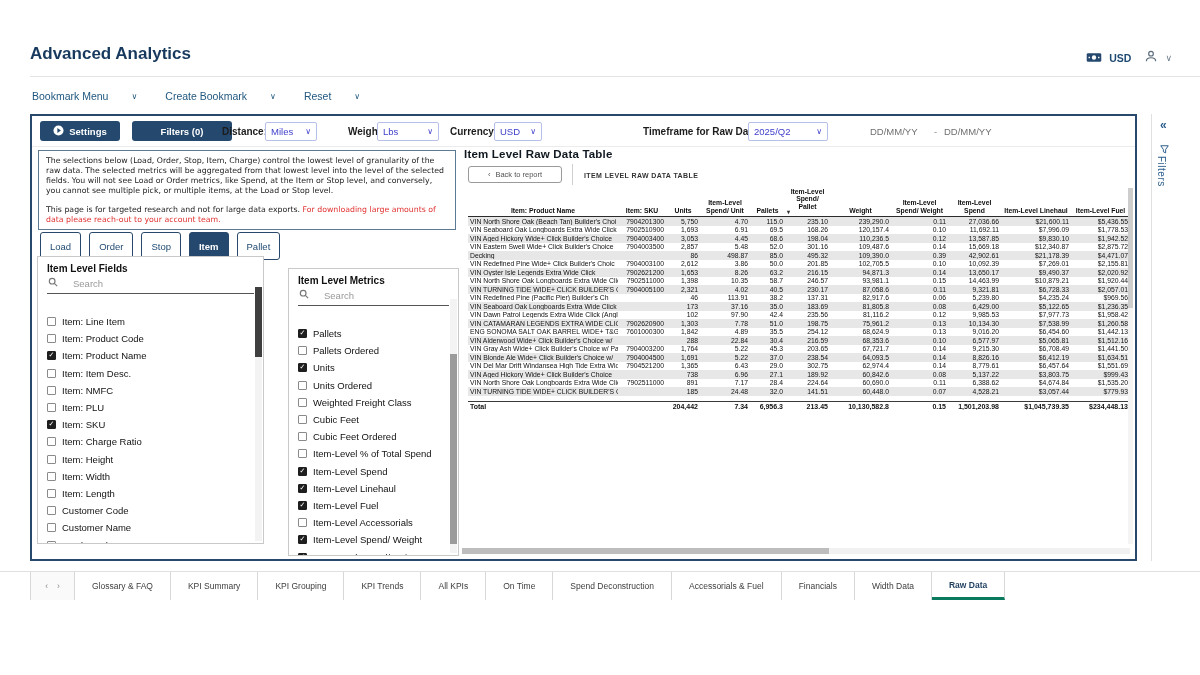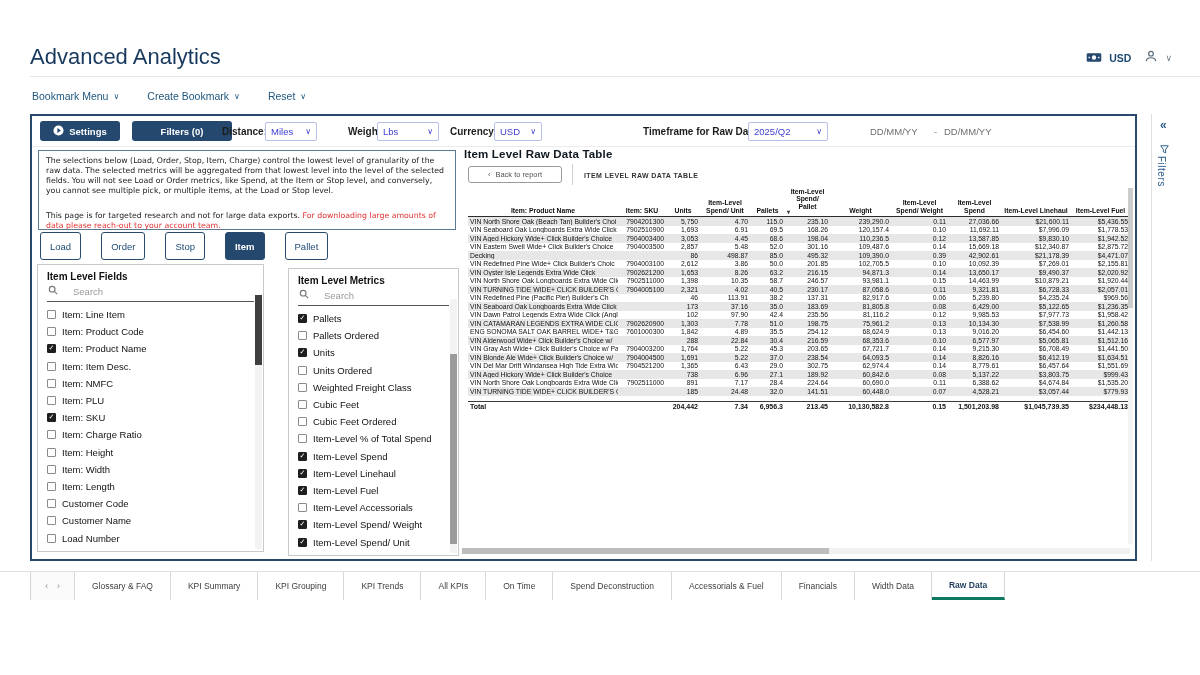--- a/index.html
+++ b/index.html
@@ -1,28 +1,28 @@
 <!DOCTYPE html>
 <html><head>
 <meta charset="utf-8">
 <style>
   *{margin:0;padding:0;box-sizing:border-box}
   html,body{background:#fff}
   body{font-family:"Liberation Sans",sans-serif;width:1200px;height:675px;overflow:hidden}
   .page{position:relative;width:1200px;height:675px;background:#fff;overflow:hidden}
 
   
-  .page-title{position:absolute;left:30px;top:44px;font-size:22px;font-weight:400;color:#17395e}
+  .page-title{position:absolute;left:30px;top:44px;font-size:17px;font-weight:700;color:#17395e}
   .header-rule{position:absolute;left:30px;right:0;top:76px;border-top:1px solid #e4e4e4}
   .top-right{position:absolute;top:49px;right:28px;display:flex;align-items:center;gap:7px;color:#1e4a72}
   .usd-label{font-weight:700;font-size:10.5px;color:#1e4a72}
   .tr-chev{font-size:9px;color:#6b7b8a}
 
   .bookmark-bar{position:absolute;left:32px;top:90px;display:flex;gap:28px;font-size:10.5px;color:#1f577f}
-  .bookmark-item{display:flex;align-items:center;gap:5px;cursor:pointer}
+  .bookmark-item{display:flex;align-items:center;gap:23px;cursor:pointer}
   .bm-chev{font-size:8px}
 
   
   .frame{position:absolute;left:30px;top:114px;width:1107px;height:447px;border:2px solid #28496b;background:#fff}
   .toolbar-sep{position:absolute;left:0;right:0;top:30px;border-top:1px solid #ececec}
 
   .btn-navy{position:absolute;top:5px;height:20px;background:#24486e;color:#fff;border-radius:3px;
     font-size:9.5px;font-weight:700;display:flex;align-items:center;justify-content:center;gap:5px;cursor:pointer}
   .settings-btn{left:8px;width:80px}
   .filters-btn{left:100px;width:100px}
@@ -34,35 +34,35 @@
   .lab-weight{left:316px}.sel-weight{left:345px;width:62px}
   .lab-currency{left:418px}.sel-currency{left:462px;width:48px}
   .lab-timeframe{left:611px}.sel-timeframe{left:716px;width:80px}
   .date-field{position:absolute;top:10px;font-size:9.5px;color:#6f6f6f;cursor:text}
   .date-from{left:838px}.date-dash{left:902px;color:#8a8a8a}.date-to{left:912px}
 
   
   .desc{position:absolute;left:6px;top:34px;width:418px;height:80px;border:1px solid #5c7a93;padding:5px 7px;
     font-family:"DejaVu Sans",sans-serif;font-size:7.8px;line-height:10px;color:#1c1c1c;overflow:hidden}
   .desc .red{color:#e03030}
-  .desc p + p{margin-top:15px}
+  .desc p + p{margin-top:9px}
 
   
-  .levels{position:absolute;left:8px;top:116px;display:flex;gap:20px}
+  .levels{position:absolute;left:8px;top:116px;display:flex;gap:8px}
   .level-btn{min-width:36px;height:28px;padding:0 9px;border:1.5px solid #28496b;border-radius:3px;background:#fff;
     color:#1e4a72;font-size:9.5px;display:flex;align-items:center;justify-content:center;cursor:pointer}
   .level-btn.selected{background:#24486e;color:#fff;font-weight:700}
 
   
   .panel{position:absolute;border:1px solid #c9c9c9;background:#fff;padding:6px 9px 4px;overflow:hidden}
-  .fields-panel{left:5px;top:148px;width:227px;height:288px}
+  .fields-panel{left:5px;top:140px;width:227px;height:288px}
   .metrics-panel{left:256px;top:152px;width:171px;height:288px}
   .panel-title{font-size:10px;font-weight:700;color:#111}
   .search-row{display:flex;align-items:center;gap:15px;border-bottom:1px solid #555;padding:3px 1px 4px;color:#999;font-size:9.5px}
-  .cb-list{margin-top:4px;font-size:9.5px;color:#111}
+  .cb-list{margin-top:19px;font-size:9.5px;color:#111}
   .cb-row{display:flex;align-items:center;gap:6px;height:17.2px;cursor:pointer}
   .cb{width:9px;height:9px;border:1px solid #8a8a8a;border-radius:1px;background:#fff;flex:none;
     display:flex;align-items:center;justify-content:center;font-family:"DejaVu Sans",sans-serif;font-size:7px;line-height:1}
   .cb.checked{background:#1e1e1e;border-color:#1e1e1e;color:#fff}
   .vtrack{position:absolute;right:1px;top:30px;bottom:2px;width:7px;background:#f3f3f3}
   .vthumb{position:absolute;left:0;width:7px;background:#9b9b9b;cursor:grab}
   .fields-panel .vthumb{top:0;height:70px;background:#3f3f3f}
   .metrics-panel .vthumb{top:55px;height:190px}
 
   

